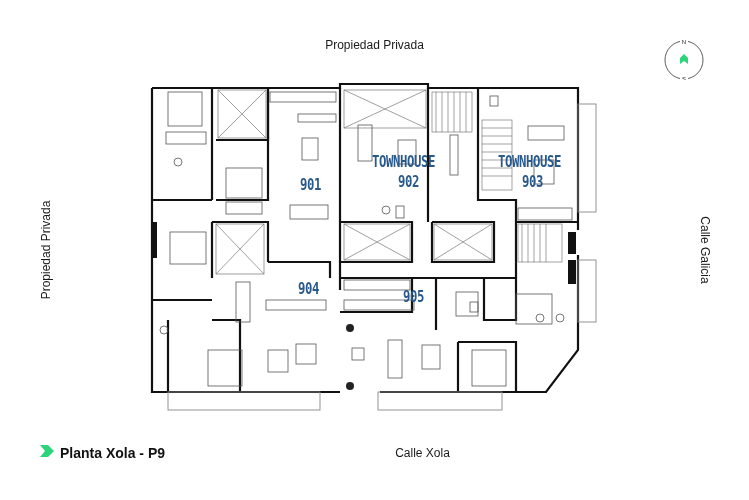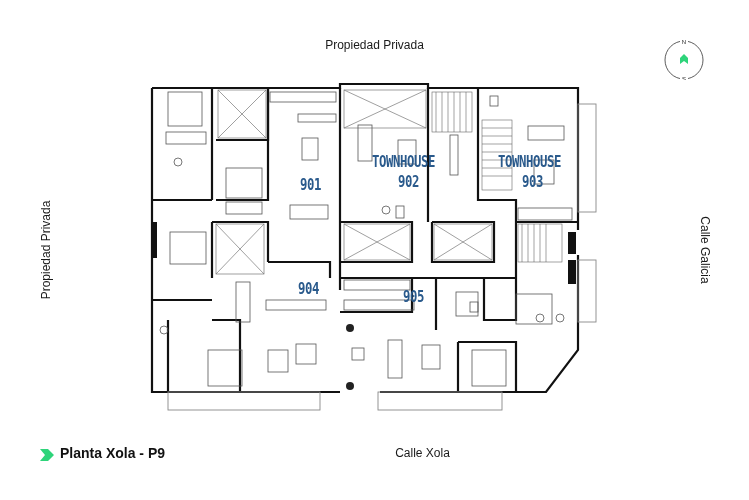--- a/index.html
+++ b/index.html
@@ -3,21 +3,21 @@
 <meta charset="utf-8">
 <style>
   html, body { margin: 0; padding: 0; background: #ffffff; }
   body { width: 749px; height: 500px; position: relative; overflow: hidden; font-family: "Liberation Sans", sans-serif; color: #1a1a1a; }
   .label { position: absolute; font-size: 12px; color: #1a1a1a; white-space: nowrap; }
   .top-label { left: 0; width: 749px; text-align: center; top: 38px; }
   .bottom-label { left: 16px; width: 749px; text-align: center; top: 446px; padding-left: 0; margin-left: 30px; }
   .bottom-label span { position: relative; left: 2px; }
   .left-label { left: 46px; top: 250px; transform: translate(-50%, -50%) rotate(-90deg); }
   .right-label { left: 705px; top: 250px; transform: translate(-50%, -50%) rotate(90deg); }
-  .title { position: absolute; left: 40px; top: 445px; display: flex; align-items: flex-end; gap: 6px; font-size: 14px; font-weight: 700; color: #111; }
+  .title { position: absolute; left: 40px; top: 445px; display: flex; align-items: flex-start; gap: 6px; font-size: 14px; font-weight: 700; color: #111; }
   .title .chev { width: 14px; height: 12px; display: inline-block; }
   .compass { position: absolute; left: 664px; top: 40px; width: 40px; height: 40px; }
   .plan { position: absolute; left: 0; top: 0; width: 749px; height: 500px; }
   .unit-label { position: absolute; font-family: "DejaVu Sans Mono", "Liberation Mono", monospace; font-weight: 700; color: #2a5a8c; font-size: 15px; line-height: 15px; transform: scaleX(0.82); transform-origin: left top; letter-spacing: -0.5px; }
 </style>
 </head>
 <body>
 
 <div class="label top-label">Propiedad Privada</div>
 <div class="label left-label">Propiedad Privada</div>

